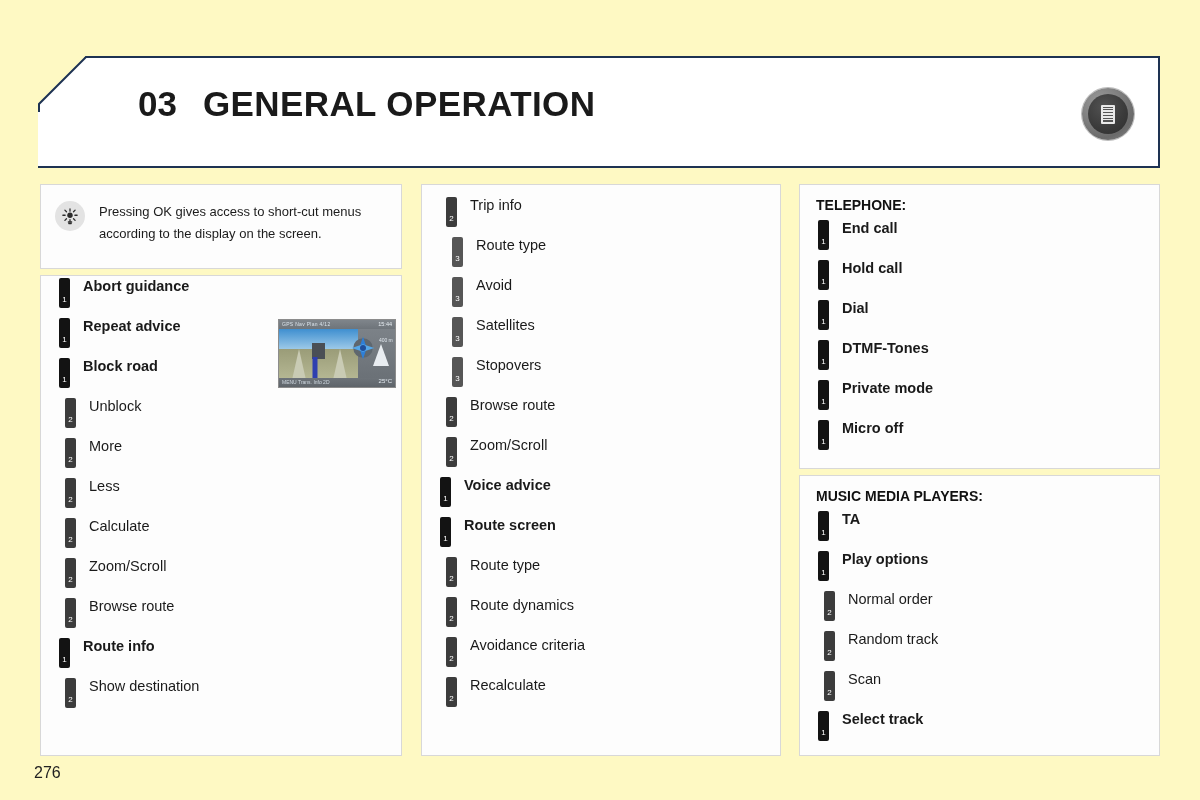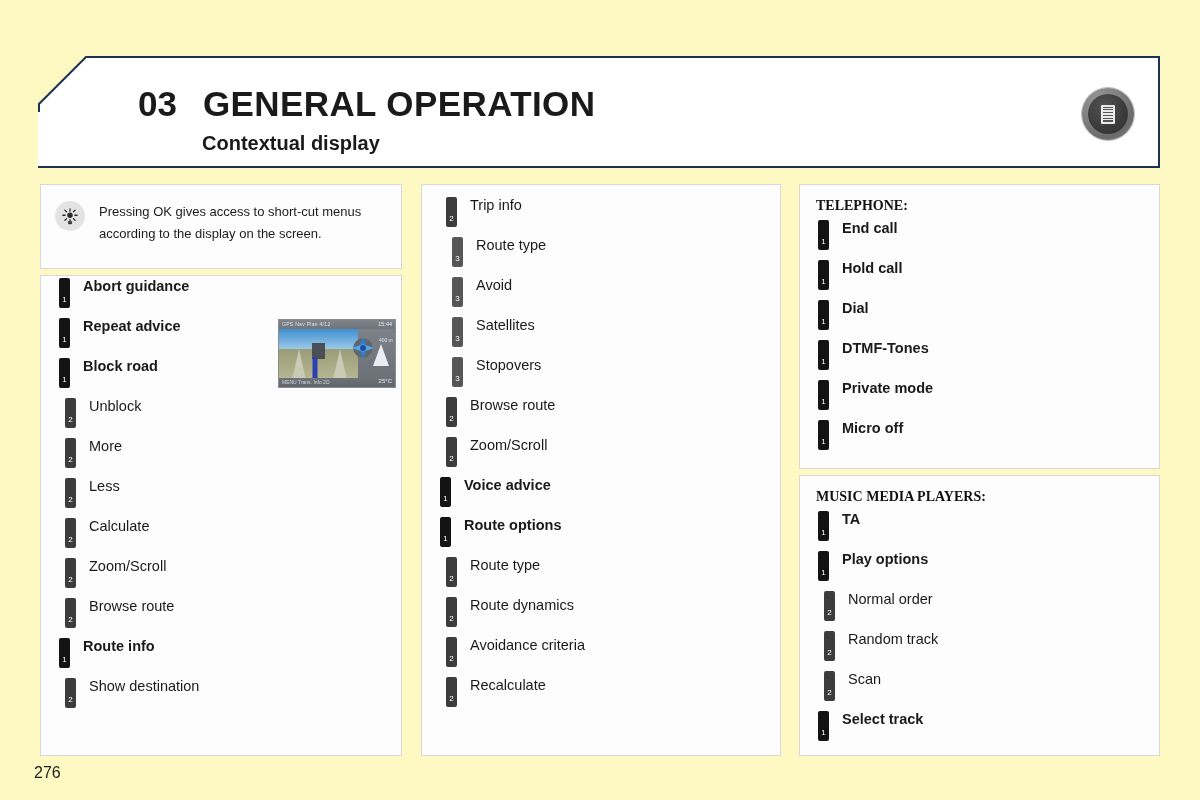--- a/index.html
+++ b/index.html
@@ -87,21 +87,20 @@
   .note-text {
     font-size: 13px; line-height: 22px; color: #1c1c1c;
     padding-top: 2px;
   }
 
   
   .sec-head {
     font-size: 14px; font-weight: bold; color: #111;
     line-height: 17px;
     padding: 14px 16px 4px 16px;
-    font-family: Liberation Serif, serif;
   }
   #panel-phone .sec-head, #panel-music .sec-head { padding-top: 12px; }
 
   
   .menu { padding: 2px 0 10px 0; position: relative; }
   .menu-item {
     position: relative;
     height: 40px;
     padding-left: 18px;
   }
@@ -184,21 +183,20 @@
 <body>
 
 <div class="page">
 
   <div class="header">
     <div class="header-inner">
       <div class="chap-line">
         <span class="chap-num">03</span>
         <span class="chap-title">GENERAL OPERATION</span>
       </div>
-      <div class="chap-sub">Contextual display</div>
     </div>
 
     <div class="header-badge">
       <div class="inner">
         <div class="doc-glyph">
           <i></i>
             <i></i>
             <i></i>
             <i></i>
             <i></i>
@@ -384,21 +382,21 @@
         <div class="menu-item lvl1">
           <div class="marker">
             <span>1</span>
           </div>
           <div class="label">Voice advice</div>
         </div>
         <div class="menu-item lvl1">
           <div class="marker">
             <span>1</span>
           </div>
-          <div class="label">Route options</div>
+          <div class="label">Route screen</div>
         </div>
         <div class="menu-item lvl2">
           <div class="marker">
             <span>2</span>
           </div>
           <div class="label">Route type</div>
         </div>
         <div class="menu-item lvl2">
           <div class="marker">
             <span>2</span>

